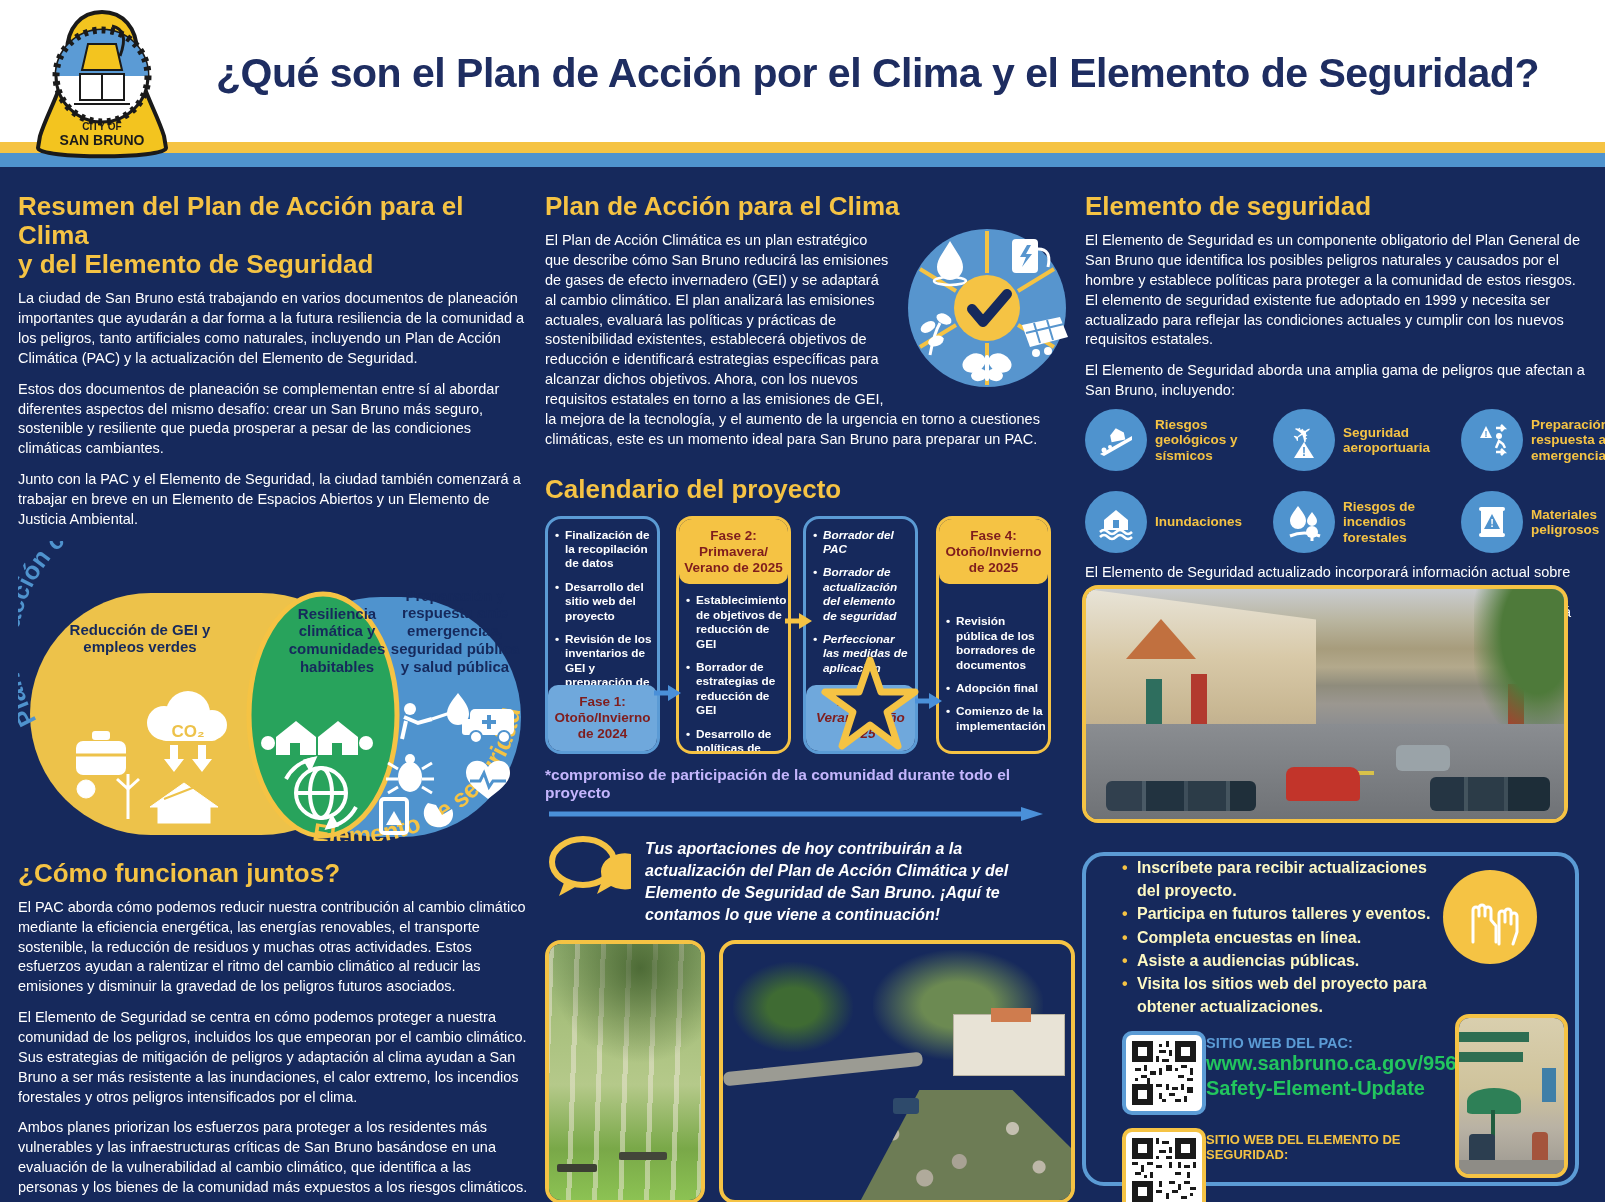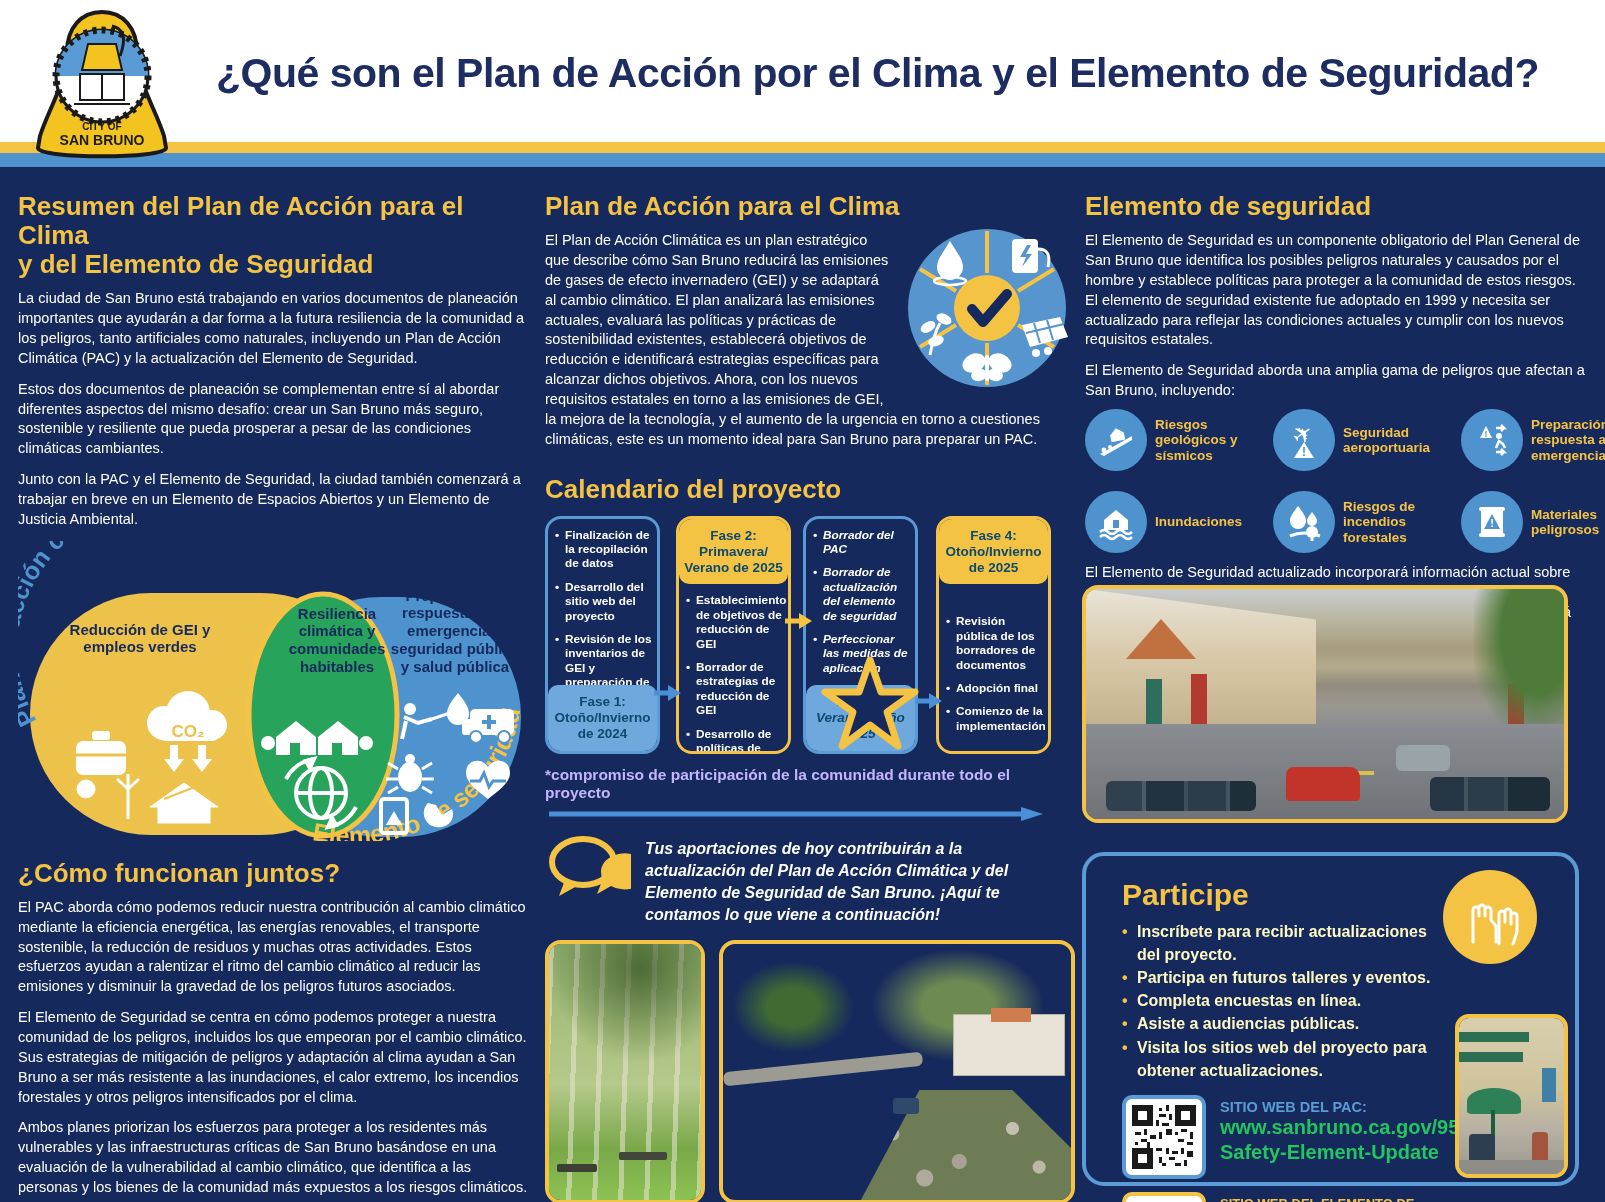--- a/index.html
+++ b/index.html
@@ -19,21 +19,21 @@
   .h2.first{margin-top:24px;}
   .p{color:#ffffff;font-size:14.5px;line-height:1.37;margin:0 0 11px;}
   
   .venn{position:relative;width:510px;height:300px;margin:4px 0 2px;}
   .venn-label{position:absolute;color:#16295c;font-weight:bold;text-align:center;font-size:15px;line-height:1.18;}
   
   .timeline{position:relative;height:242px;margin-top:12px;}
   .phase{position:absolute;top:0;height:238px;width:115px;border:3px solid;border-radius:16px;box-sizing:border-box;overflow:hidden;}
   .phase.blue{border-color:#5b9bd5;}
   .phase.yellow{border-color:#f5c344;}
-  .phase-label{color:#0c4a6e;font-weight:bold;font-size:13.5px;text-align:center;padding:9px 3px;line-height:1.18;}
+  .phase-label{color:#7f1d1d;font-weight:bold;font-size:13.5px;text-align:center;padding:9px 3px;line-height:1.18;}
   .label-top{background:#f5c344;border-radius:10px 10px 10px 10px;}
   .label-bottom{background:#6fa8dc;border-radius:10px 10px 12px 12px;position:absolute;bottom:0;left:0;right:0;}
   .phase ul{list-style:none;margin:9px 5px 0 7px;padding:0;}
   .phase li{color:#fff;font-size:11.8px;font-weight:bold;line-height:1.22;margin-bottom:9px;padding-left:10px;position:relative;}
   .phase li::before{content:"•";position:absolute;left:0;top:0;color:#fff;}
   .arrow{position:absolute;}
   .footnote{color:#c4b5fd;font-weight:bold;font-size:15.5px;margin-top:8px;}
   .long-arrow{margin-top:4px;}
   .callout-row{display:flex;margin-top:6px;}
   .callout-text{color:#fff;font-weight:bold;font-style:italic;font-size:16px;line-height:1.38;margin-left:14px;margin-top:6px;width:420px;}
@@ -44,21 +44,21 @@
   .hazard-grid{display:grid;grid-template-columns:168px 168px 169px;row-gap:14px;margin:8px 0 10px;gap:20px;}
   .hazard{display:flex;align-items:center;gap:8px;}
   .hazard-circ{width:62px;height:62px;border-radius:50%;background:#4f93ce;flex:none;display:flex;align-items:center;justify-content:center;}
   .hazard-label{color:#f5c344;font-weight:bold;font-size:13.5px;line-height:1.12;}
   
   .participate{position:absolute;left:1082px;top:852px;width:497px;height:334px;border:4px solid #5b9bd5;border-radius:22px;box-sizing:border-box;}
   .participate .h2{margin:22px 0 8px 36px;font-size:30px;}
   .pt-bullets{list-style:none;margin:0 0 0 36px;padding:0;width:330px;}
   .pt-bullets li{color:#fef9c3;font-weight:bold;font-size:16px;line-height:1.45;padding-left:15px;position:relative;}
   .pt-bullets li::before{content:"•";color:#f5c344;position:absolute;left:0;}
-  .qr-row{display:flex;align-items:flex-start;gap:14px;margin:13px 0 0 36px;}
+  .qr-row{display:flex;align-items:flex-start;margin:13px 0 0 36px;}
   .qr-frame{width:84px;height:84px;border-radius:10px;background:#fff;box-sizing:border-box;padding:6px;flex:none;}
   .qr-frame.blue{border:4px solid #5b9bd5;}
   .qr-frame.gold{border:4px solid #f5c344;}
   .qr-text{padding-top:4px;}
   .qr-label{font-weight:bold;font-size:14.5px;}
   .qr-label.blue{color:#5b9bd5;}
   .qr-label.gold{color:#f5c344;font-size:13px;}
   .qr-url{color:#22c55e;font-weight:bold;font-size:20px;line-height:1.25;}
   .abs{position:absolute;}
 </style>
@@ -438,21 +438,20 @@
     <div style="position:absolute;top:0;right:0;width:90px;height:150px;background:radial-gradient(ellipse at 70% 30%,#4e7a3a 40%,rgba(78,122,58,0) 75%);"></div>
     <div style="position:absolute;bottom:0;left:0;right:0;height:95px;background:linear-gradient(180deg,#8a8d91,#6f7276);"></div>
     <div style="position:absolute;bottom:44px;left:228px;width:60px;height:4px;background:#d9c24a;"></div>
     <div style="position:absolute;bottom:18px;left:200px;width:74px;height:34px;background:#c2342a;border-radius:8px 10px 4px 4px;"></div>
     <div style="position:absolute;bottom:48px;left:310px;width:54px;height:26px;background:#9aa3a8;border-radius:6px;"></div>
     <div style="position:absolute;bottom:8px;left:20px;width:150px;height:30px;background:linear-gradient(90deg,#31404e 0 36px,#4a5a66 36px 40px,#223340 40px 78px,#3e4e5a 78px 82px,#2c3c48 82px 120px,#45555f 120px 124px,#1f2f3a 124px 150px);border-radius:6px;"></div>
     <div style="position:absolute;bottom:8px;right:14px;width:120px;height:34px;background:linear-gradient(90deg,#253543 0 34px,#44545e 34px 38px,#2c3c48 38px 74px,#3e4e58 74px 78px,#1d2d38 78px 120px);border-radius:6px;"></div>
   </div>
 
   <div class="participate">
-    <div class="h2">Participe</div>
     <ul class="pt-bullets">
       <li>Inscríbete para recibir actualizaciones del proyecto.</li>
       <li>Participa en futuros talleres y eventos.</li>
       <li>Completa encuestas en línea.</li>
       <li>Asiste a audiencias públicas.</li>
       <li>Visita los sitios web del proyecto para obtener actualizaciones.</li>
     </ul>
 
     <div class="qr-row">
       <div class="qr-frame blue">

